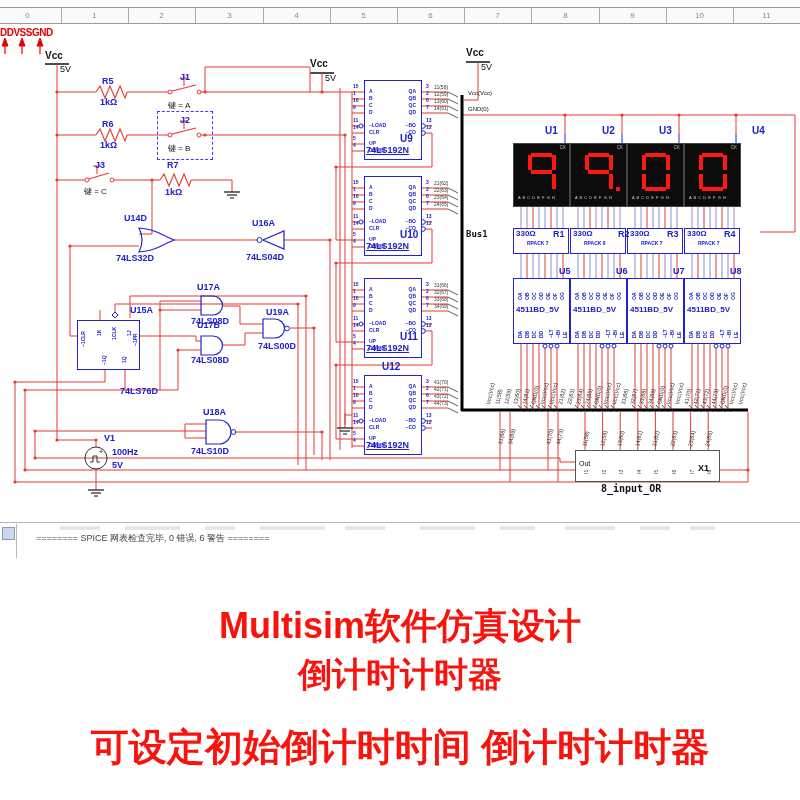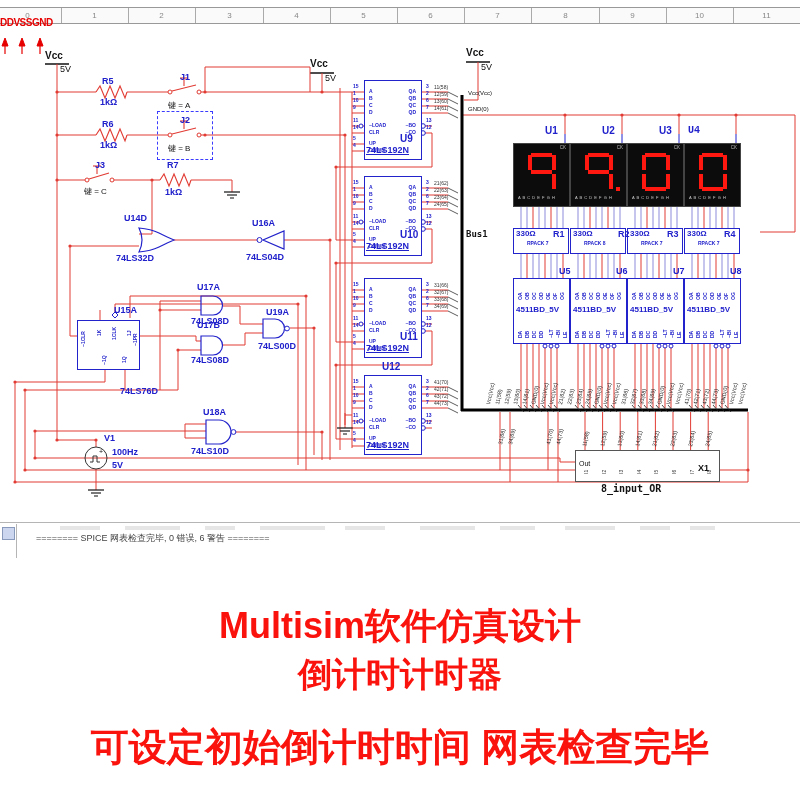--- a/index.html
+++ b/index.html
@@ -494,21 +494,21 @@
       <line x1="585" y1="412" x2="585" y2="450" stroke="#e13b33" stroke-width="1"></line>
       <line x1="602.6" y1="412" x2="602.6" y2="450" stroke="#e13b33" stroke-width="1"></line>
       <line x1="620.2" y1="412" x2="620.2" y2="450" stroke="#e13b33" stroke-width="1"></line>
       <line x1="637.8" y1="412" x2="637.8" y2="450" stroke="#e13b33" stroke-width="1"></line>
       <line x1="655.4" y1="412" x2="655.4" y2="450" stroke="#e13b33" stroke-width="1"></line>
       <line x1="673" y1="412" x2="673" y2="450" stroke="#e13b33" stroke-width="1"></line>
       <line x1="690.6" y1="412" x2="690.6" y2="450" stroke="#e13b33" stroke-width="1"></line>
       <line x1="708.2" y1="412" x2="708.2" y2="450" stroke="#e13b33" stroke-width="1"></line>
     </svg>
 
-  <span class="al b10" style="left:0;top:18px;color:#e60000;letter-spacing:-0.5px">DDVSSGND</span>
+  <span class="al b10" style="left:0;top:28px;color:#e60000;letter-spacing:-0.5px">DDVSSGND</span>
 
   <span class="al b10 blk" style="left:45px;top:51px">Vcc</span>
   <span class="al f9 blk" style="left:60px;top:65px">5V</span>
   <span class="al b10 blk" style="left:310px;top:59px">Vcc</span>
   <span class="al f9 blk" style="left:325px;top:74px">5V</span>
   <span class="al b10 blk" style="left:466px;top:48px">Vcc</span>
   <span class="al f9 blk" style="left:481px;top:63px">5V</span>
 
   <span class="al b9 blue" style="left:102px;top:77px">R5</span>
   <span class="al b9 blue" style="left:100px;top:98px">1kΩ</span>
@@ -533,21 +533,21 @@
   <span class="al b9 blue" style="left:197px;top:283px">U17A</span>
   <span class="al b9 blue" style="left:191px;top:317px">74LS08D</span>
   <span class="al b9 blue" style="left:197px;top:321px">U17B</span>
   <span class="al b9 blue" style="left:191px;top:356px">74LS08D</span>
   <span class="al b9 blue" style="left:266px;top:308px">U19A</span>
   <span class="al b9 blue" style="left:258px;top:342px">74LS00D</span>
   <span class="al b9 blue" style="left:203px;top:408px">U18A</span>
   <span class="al b9 blue" style="left:191px;top:447px">74LS10D</span>
 
   <div class="ffbox" style="left:77px;top:320px;width:61px;height:48px"></div>
-  <span class="al b9 blue" style="left:114px;top:306px">U15A</span>
+  <span class="al b9 blue" style="left:130px;top:306px">U15A</span>
   <span class="al b9 blue" style="left:120px;top:387px">74LS76D</span>
   <span class="al tiny blue rot" style="left:97px;top:336px">1K</span>
   <span class="al tiny blue rot" style="left:112px;top:340px">1CLK</span>
   <span class="al tiny blue rot" style="left:127px;top:336px">1J</span>
   <span class="al tiny blue rot" style="left:102px;top:365px">~1Q</span>
   <span class="al tiny blue rot" style="left:122px;top:363px">1Q</span>
   <span class="al tiny blue rot" style="left:81px;top:347px">~1CLR</span>
   <span class="al tiny blue rot" style="left:133px;top:346px">~1PR</span>
 
   <span class="al b9 blue" style="left:104px;top:434px">V1</span>
@@ -564,21 +564,21 @@
   <span class="al b9 blk" style="left:698px;top:464px">X1</span>
   <span class="al b10 blk mono" style="left:601px;top:484px">8_input_OR</span>
 
   <div class="sep" style="left:0;top:522px;width:800px;height:1px"></div>
   <div class="minisq"></div>
   <div class="sep" style="left:16px;top:524px;width:1px;height:34px"></div>
   <span class="al f9" style="left:36px;top:534px;color:#444">======== SPICE 网表检查完毕, 0 错误, 6 警告 ========</span>
 
   <div class="cap" style="top:652px;font-size:34px;color:#fa120d">倒计时计时器</div>
   <div class="cap" style="top:602px;font-size:36px;color:#fa120d">Multisim软件仿真设计</div>
-  <div class="cap" style="top:722px;font-size:38px;color:#fa120d">可设定初始倒计时时间  网表检查完毕</div>
+  <div class="cap" style="top:722px;font-size:38px;color:#fa120d">可设定初始倒计时时间  倒计时计时器</div>
 
   <div id="overlay" style="position:absolute;left:0;top:0;width:800px;height:560px;z-index:3;pointer-events:none">
       <div class="cnt" style="left: 364px; top: 80px; width: 56px; height: 78px;"></div>
       <span class="al tiny blue" style="left: 369px; top: 89px;">A</span>
       <span class="al tiny blue" style="left: 353px; top: 84px;">15</span>
       <span class="al tiny blue" style="left: 369px; top: 96px;">B</span>
       <span class="al tiny blue" style="left: 353px; top: 91px;">1</span>
       <span class="al tiny blue" style="left: 369px; top: 103px;">C</span>
       <span class="al tiny blue" style="left: 353px; top: 98px;">10</span>
       <span class="al tiny blue" style="left: 369px; top: 110px;">D</span>
@@ -757,21 +757,21 @@
         <div class="dig" style="left: 14px; top: 9px; width: 28px; height: 38px;">
           <div class="seg" style="left: 3px; top: 0px; width: 21px; height: 4px;"></div>
           <div class="seg" style="left: 24px; top: 2px; width: 4px; height: 15px;"></div>
           <div class="seg" style="left: 24px; top: 21px; width: 4px; height: 15px;"></div>
           <div class="seg" style="left: 3px; top: 34px; width: 21px; height: 4px;"></div>
           <div class="seg" style="left: 0px; top: 21px; width: 4px; height: 15px;"></div>
           <div class="seg" style="left: 0px; top: 2px; width: 4px; height: 15px;"></div>
         </div>
         <span class="al " style="left: 4px; top: 52px; font-size: 4px; letter-spacing: 0.5px; color: rgb(204, 204, 204); position: absolute;">A B C D E F G H</span>
       </div>
-      <span class="al b10 blue" style="left: 688px; top: 126px; font-family: Liberation Mono, monospace;">U4</span>
+      <span class="al b10 blue" style="left: 752px; top: 126px;">U4</span>
       <div class="rpk" style="left: 513px; top: 228px; width: 54px; height: 24px;"></div>
       <span class="al f8 blue b9" style="left: 516px; top: 230px;">330Ω</span>
       <span class="al b9 blue" style="left: 553px; top: 230px;">R1</span>
       <span class="al tiny blue" style="left: 527px; top: 241px;">RPACK 7</span>
       <div class="rpk" style="left: 570px; top: 228px; width: 54px; height: 24px;"></div>
       <span class="al f8 blue b9" style="left: 573px; top: 230px;">330Ω</span>
       <span class="al b9 blue" style="left: 610px; top: 230px; padding-left: 8px;">R2</span>
       <span class="al tiny blue" style="left: 584px; top: 241px;">RPACK 8</span>
       <div class="rpk" style="left: 627px; top: 228px; width: 54px; height: 24px;"></div>
       <span class="al f8 blue b9" style="left: 630px; top: 230px;">330Ω</span>

